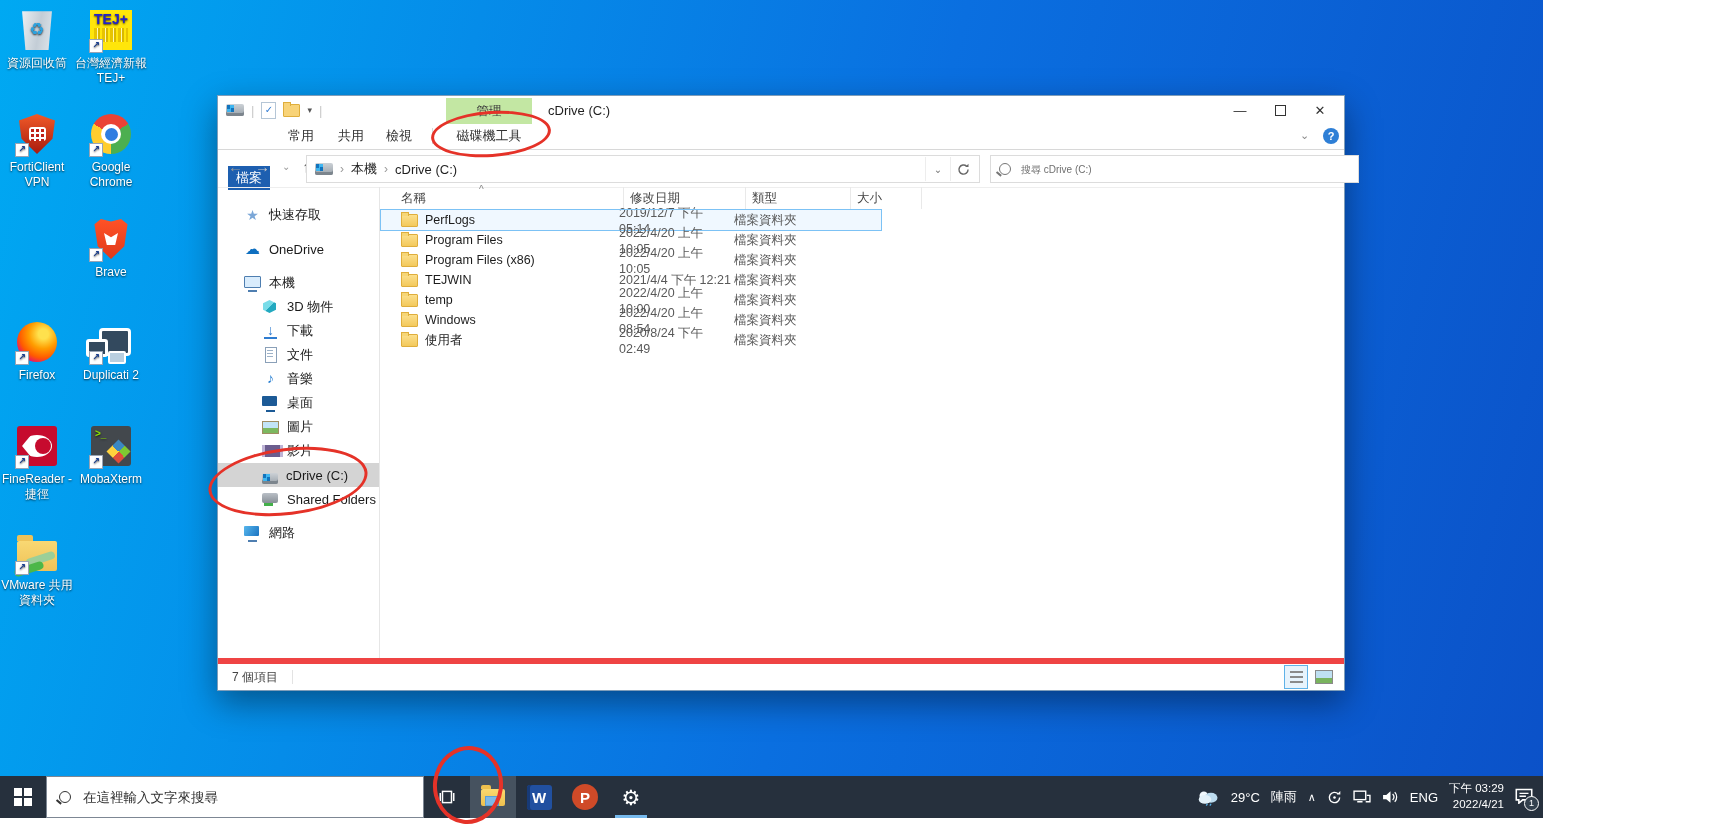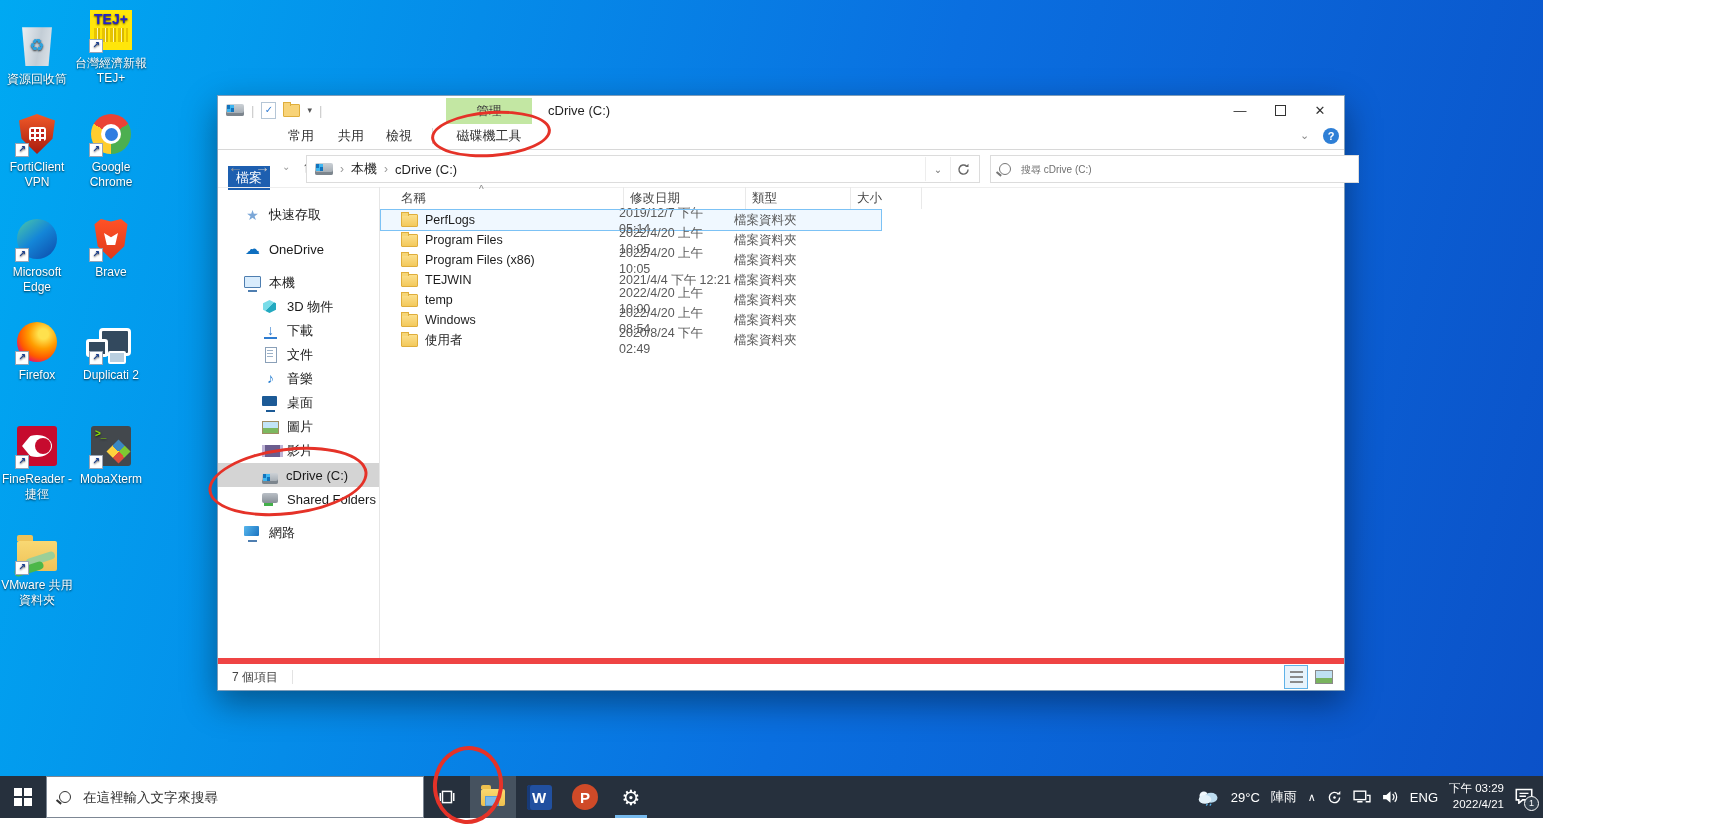--- a/index.html
+++ b/index.html
@@ -176,21 +176,21 @@
   .rc3{left:433px;top:746px;width:62px;height:70px;transform:rotate(7deg);border-width:4px;}
   .arrowtxt{color:#9a9a9a;} 
 </style>
 </head>
 <body>
 
 <div class="stage">
 
   <div class="desktop">
 
-    <div class="di" style="left:0;top:24px">
+    <div class="di" style="left:0;top:8px">
       <div class="ic">
           <div class="i-bin"></div>
         </div>
       <div>資源回收筒</div>
     </div>
     <div class="di" style="left:74px;top:8px">
       <div class="ic">
           <div class="i-tej">
             <span class="t">TEJ+</span>
             <span class="bars"></span>
@@ -205,27 +205,20 @@
           <span class="sc"></span>
         </div>
       <div>FortiClient VPN</div>
     </div>
     <div class="di" style="left:74px;top:112px">
       <div class="ic">
           <div class="i-chrome"></div>
           <span class="sc"></span>
         </div>
       <div>Google Chrome</div>
-    </div>
-    <div class="di" style="left:0;top:217px">
-      <div class="ic">
-          <div class="i-edge"></div>
-          <span class="sc"></span>
-        </div>
-      <div>Microsoft Edge</div>
     </div>
     <div class="di" style="left:74px;top:217px">
       <div class="ic">
           <div class="i-brave"></div>
           <span class="sc"></span>
         </div>
       <div>Brave</div>
     </div>
     <div class="di" style="left:0;top:320px">
       <div class="ic">

